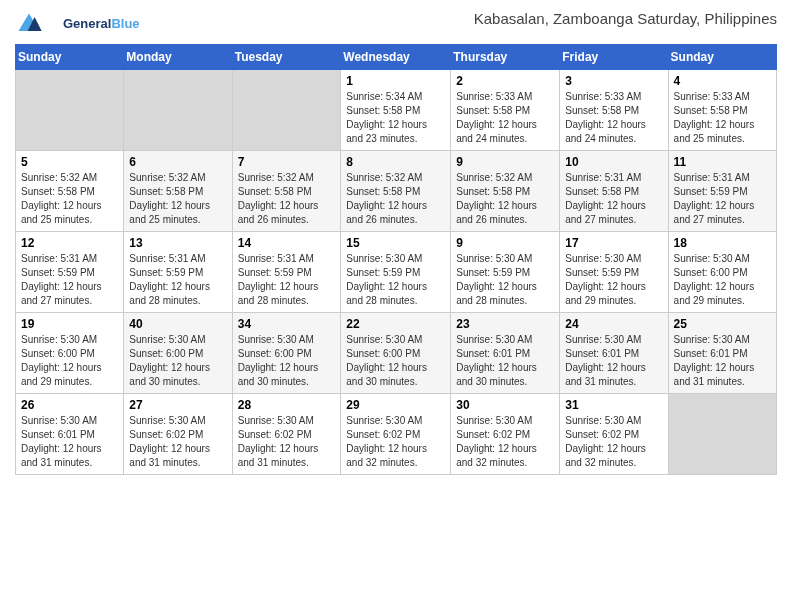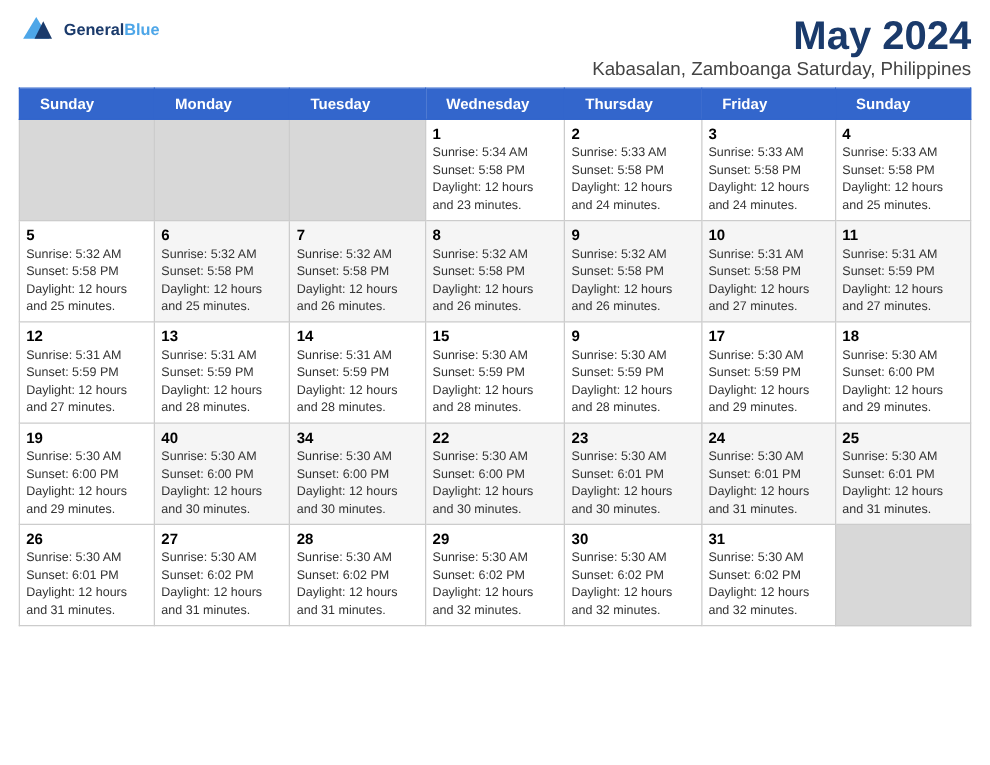--- a/index.html
+++ b/index.html
@@ -12,21 +12,21 @@
     }
     .header-area {
       display: flex;
       align-items: flex-start;
       justify-content: space-between;
       margin-bottom: 6px;
     }
     .logo {
       display: flex;
       align-items: center;
-      gap: 8px;
+      gap: 20px;
     }
     .logo-text {
       font-size: 13px;
       font-weight: bold;
       color: #1a3a6b;
       line-height: 1.1;
     }
     .logo-text span {
       color: #4da6e8;
     }
@@ -49,21 +49,21 @@
     .calendar {
       width: 100%;
       border-collapse: collapse;
       font-size: 11px;
     }
     .calendar thead tr th {
       background: #3366cc;
       color: #fff;
       font-weight: bold;
       font-size: 12px;
-      padding: 5px 16px;
+      padding: 5px 2px;
       border: 1px solid #3366cc;
       text-align: left;
     }
     .calendar tbody tr td {
       border: 1px solid #ccc;
       vertical-align: top;
       padding: 4px 5px;
       width: 113px;
       min-height: 75px;
       background: #fff;
@@ -98,21 +98,20 @@
   <div class="logo">
     <svg class="logo-icon" viewBox="0 0 40 40">
       <polygon points="20,5 35,30 5,30" fill="#4da6e8"></polygon>
       <polygon points="28,10 38,30 18,30" fill="#1a3a6b"></polygon>
     </svg>
     <div class="logo-text">
       <div>General<span>Blue</span></div>
     </div>
   </div>
   <div class="title-area">
-    <div class="main-title">May 2024</div>
     <div class="sub-title">Kabasalan, Zamboanga Saturday, Philippines</div>
   </div>
 </div>
 
 <table class="calendar">
   <thead>
     <tr>
         <th>Sunday</th>
         <th>Monday</th>
         <th>Tuesday</th>

